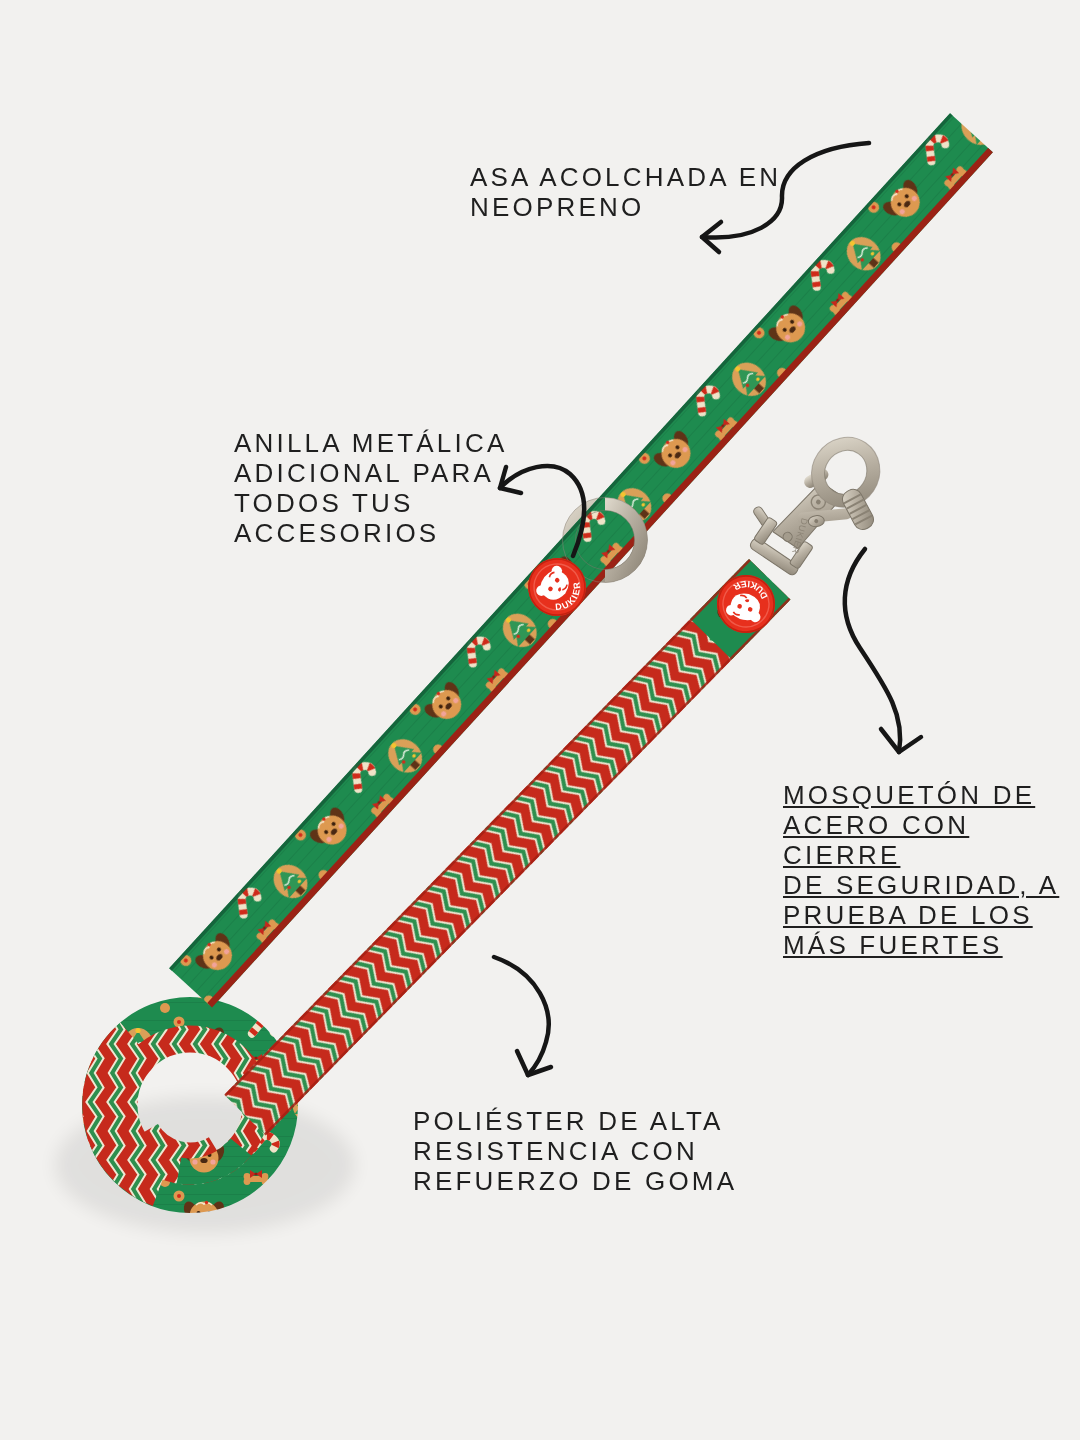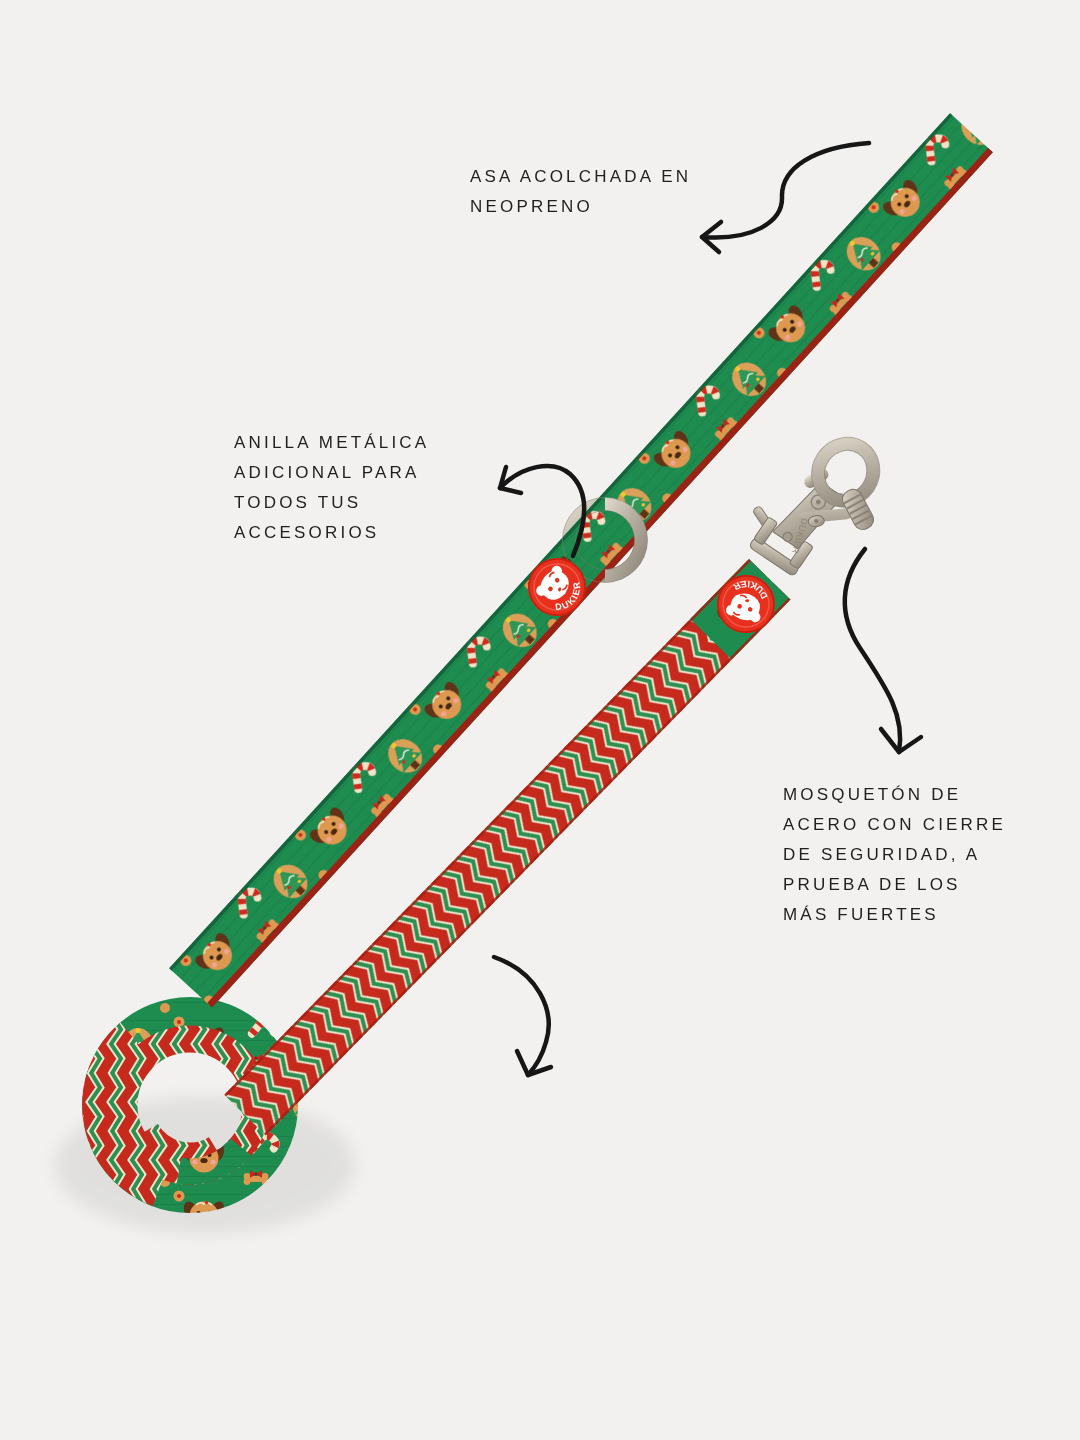--- a/index.html
+++ b/index.html
@@ -2,26 +2,26 @@
 <html><head>
 <meta charset="utf-8">
 <style>
   html,body{margin:0;padding:0;background:#f2f1ef;}
   .stage{
     position:relative;width:1080px;height:1440px;background:#f2f1ef;
     overflow:hidden;font-family:"Liberation Sans",sans-serif;
   }
   svg.scene{position:absolute;left:0;top:0;}
   .callout{
-    position:absolute;font-size:17px;line-height:30px;letter-spacing:3.2px;
+    position:absolute;font-size:26px;line-height:30px;letter-spacing:3.2px;
     font-weight:500;color:#1f1f1f;white-space:pre-line;text-transform:uppercase;
   }
   #co-handle{left:470px;top:162px;}
   #co-ring{left:222px;top:428px;margin-left:12px;}
-  #co-clasp{left:783px;top:780px;}
+  #co-clasp{left:783px;top:780px;text-decoration:underline;}
   #co-material{left:413px;top:1106px;}
 </style>
 </head>
 <body>
 
 <div class="stage">
 
 <svg class="scene" width="1080" height="1440" viewBox="0 0 1080 1440">
   <defs>
     <linearGradient id="metal" x1="0%" y1="0%" x2="100%" y2="100%">
@@ -182,14 +182,17 @@
 NEOPRENO</div>
 <div class="callout" id="co-ring">ANILLA METÁLICA
 ADICIONAL PARA
 TODOS TUS
 ACCESORIOS</div>
 <div class="callout" id="co-clasp">MOSQUETÓN DE
 ACERO CON CIERRE
 DE SEGURIDAD, A
 PRUEBA DE LOS
 MÁS FUERTES</div>
+<div class="callout" id="co-material">POLIÉSTER DE ALTA
+RESISTENCIA CON
+REFUERZO DE GOMA</div>
 
 </div>
 
 </body></html>

